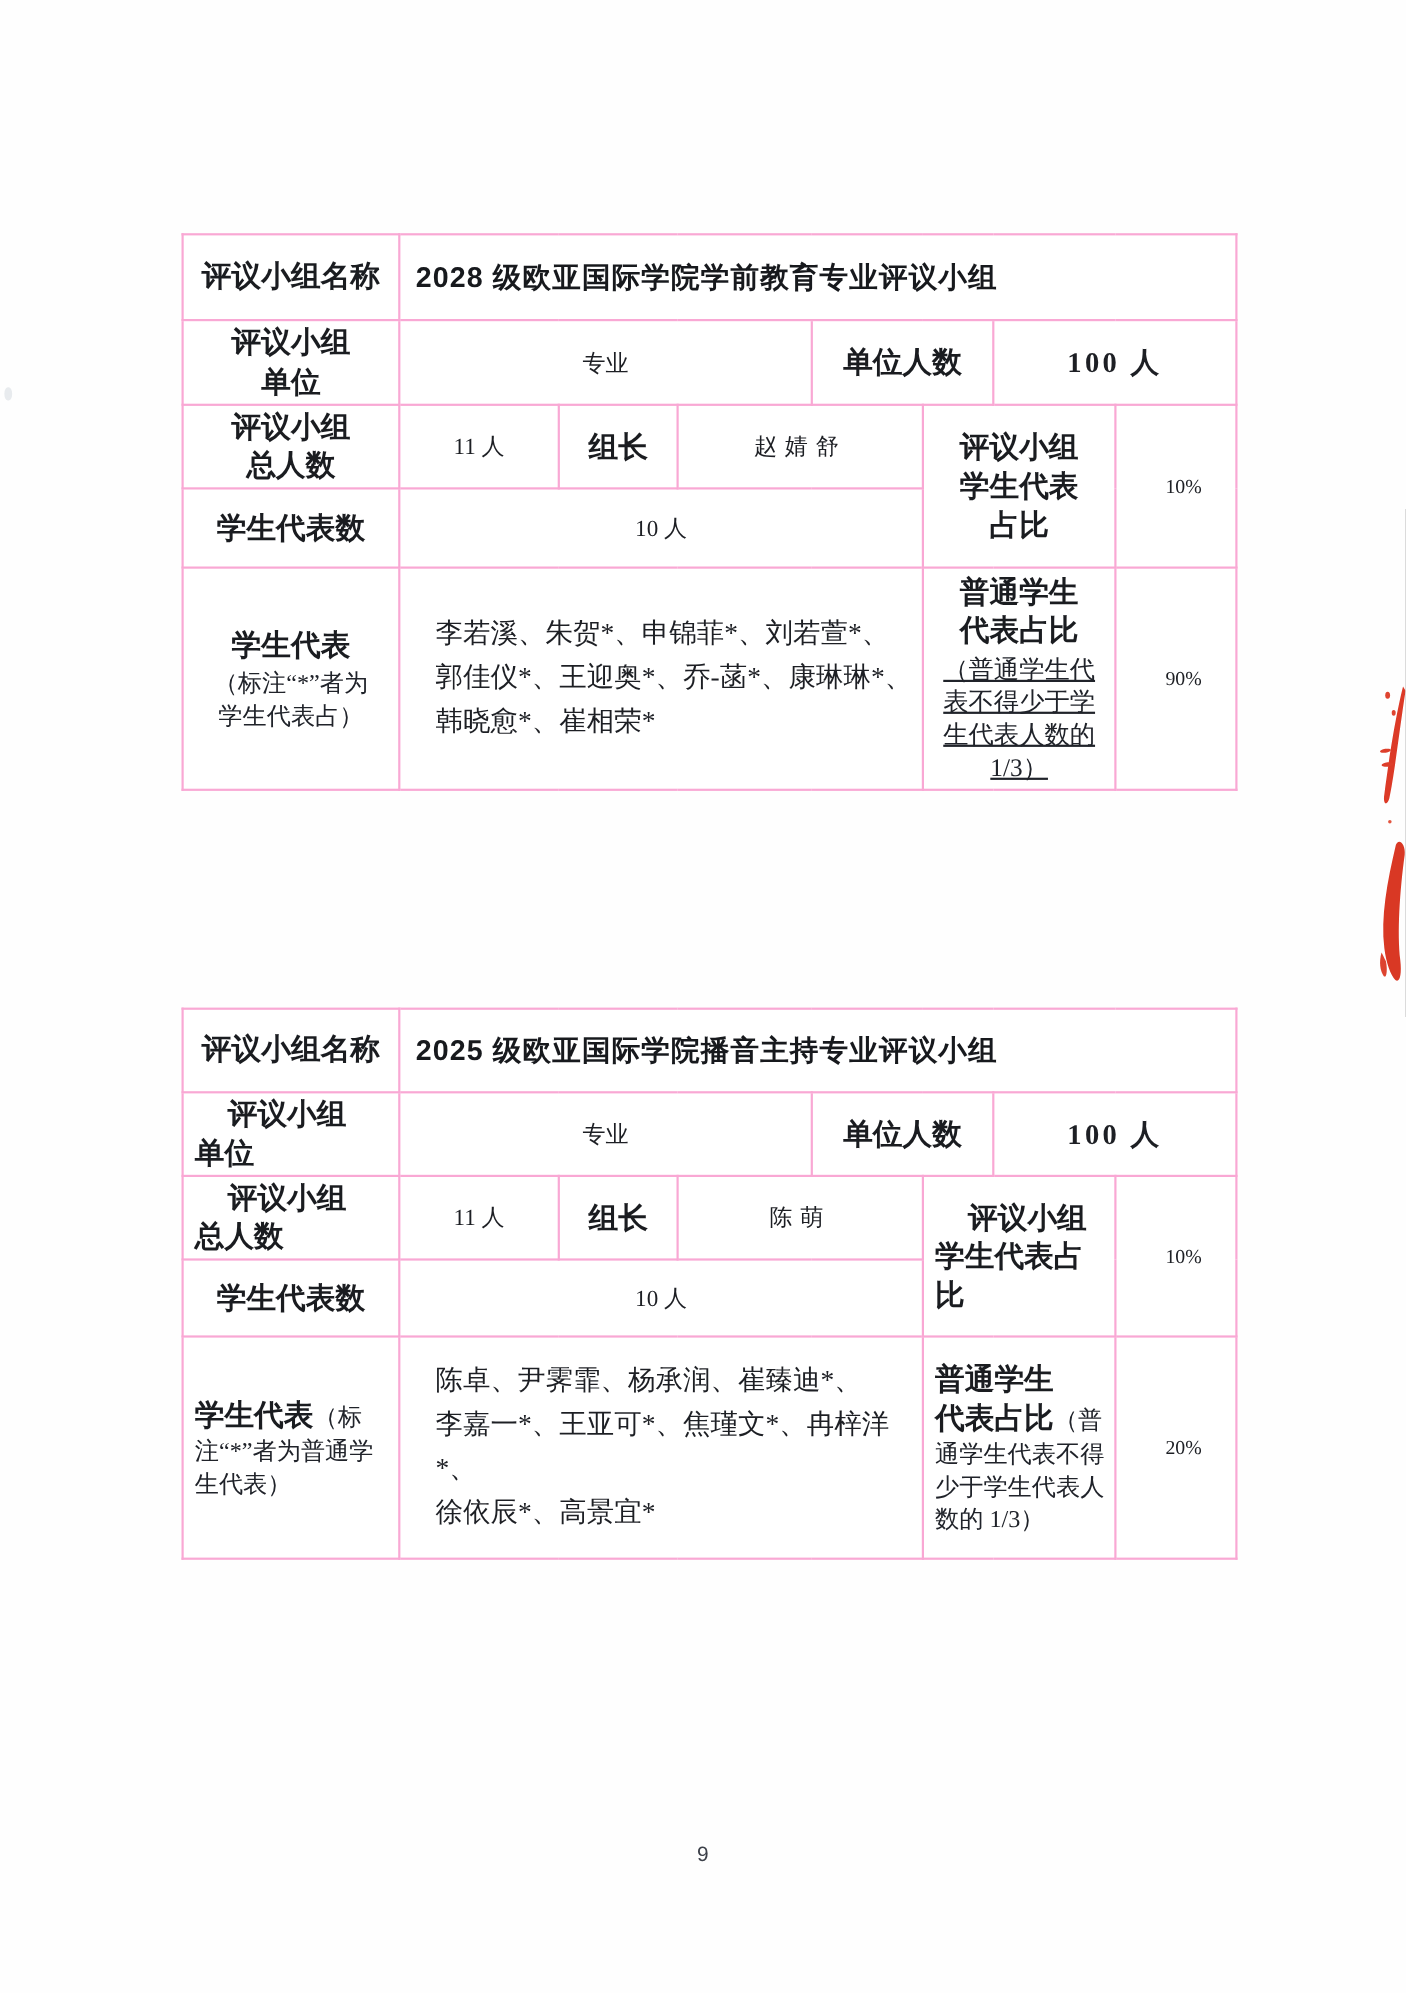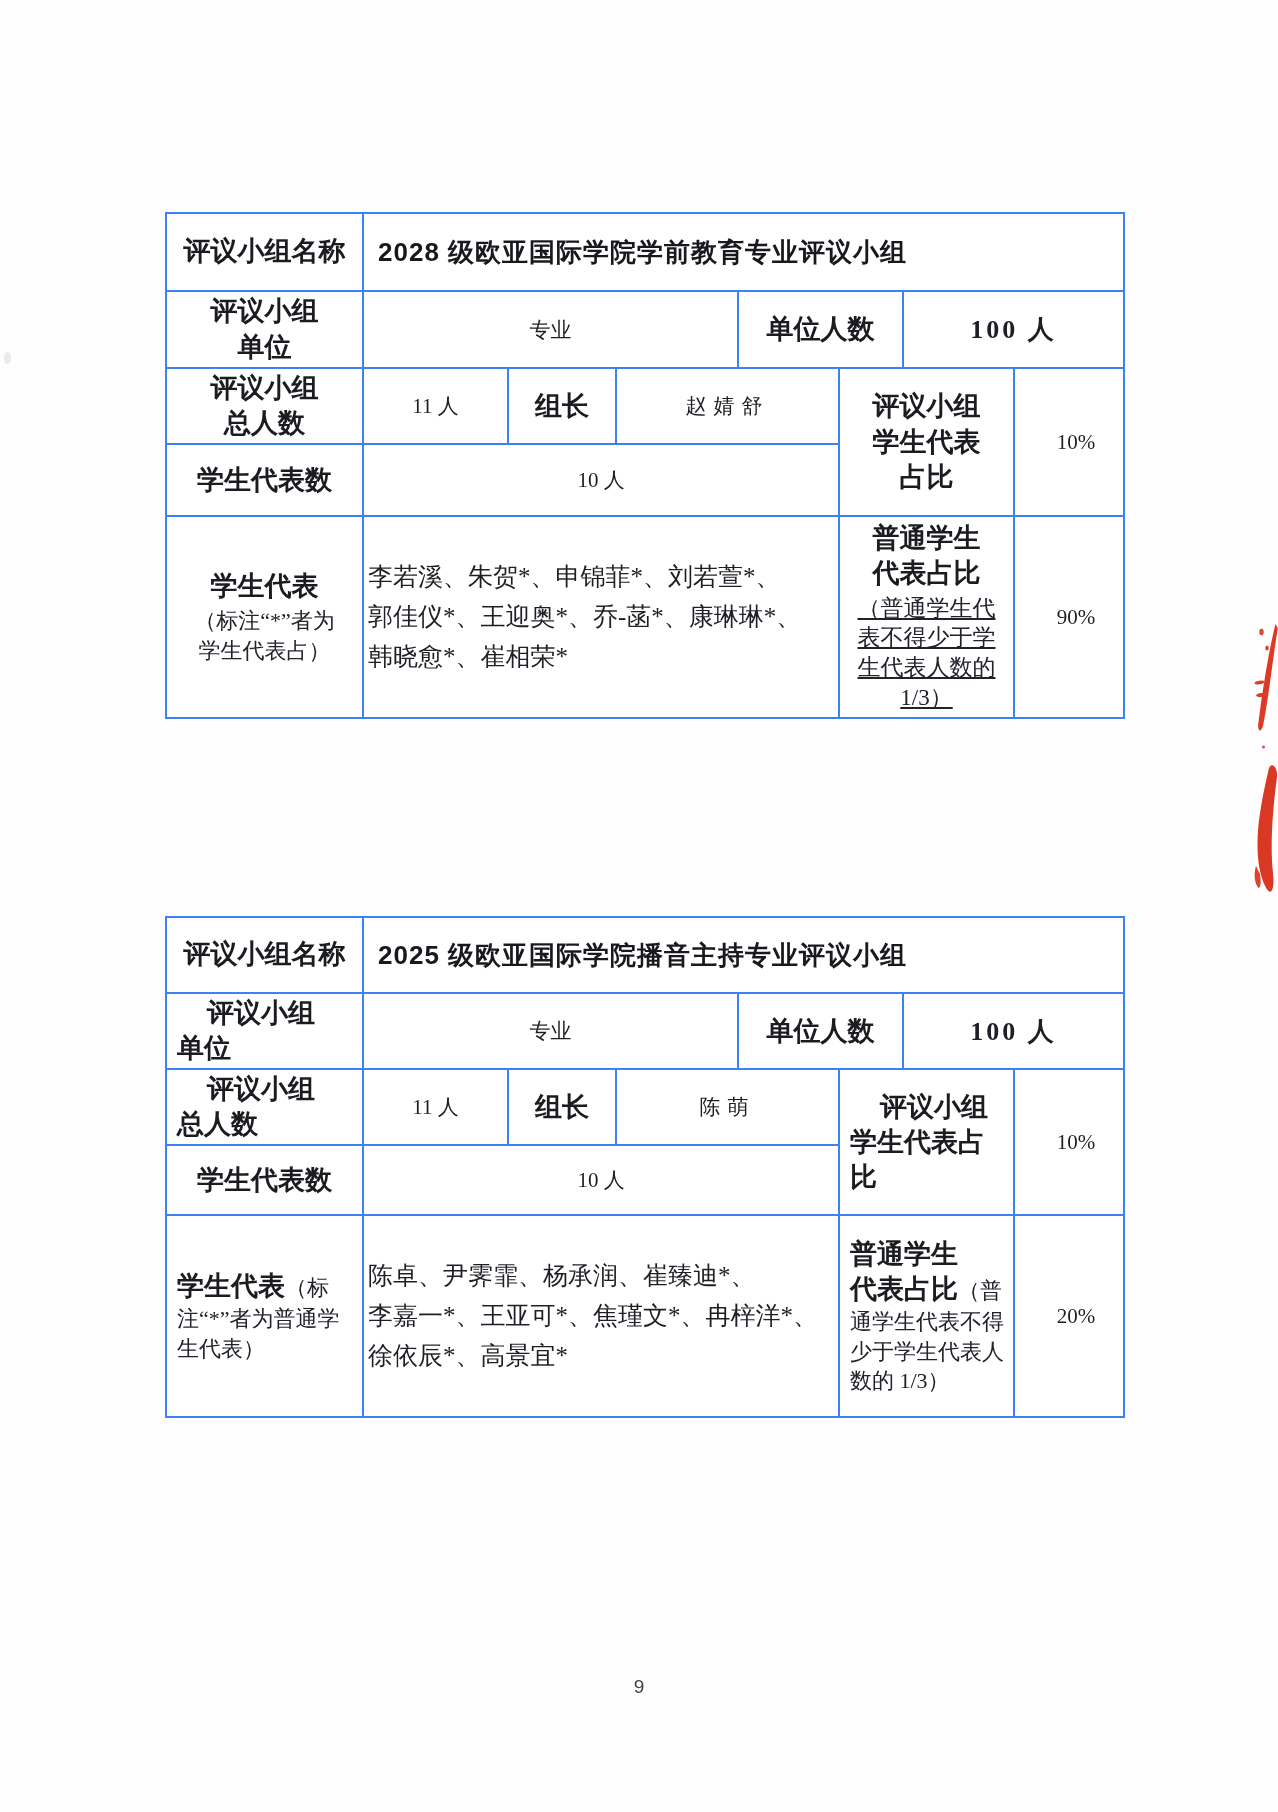--- a/index.html
+++ b/index.html
@@ -14,45 +14,45 @@
   .doc-table{position:absolute;left:165px;width:958px;}
   .doc-table.t1{top:212px;}
   .doc-table.t2{top:916px;}
   table{
     border-collapse:collapse;
     table-layout:fixed;
     width:958px;
     background:#fff;
   }
   td{
-    border:2px solid #3b82f6;
+    border:2px solid #f9a8d4;
     vertical-align:middle;
     padding:2px 6px;
     overflow:hidden;
   }
   .pre{white-space:pre-line;}
   .c{text-align:center;}
   .lbl{
     font-family:"Liberation Sans","DejaVu Sans",sans-serif;
     font-weight:700;font-size:27px;line-height:1.3;color:#1a1c20;
   }
   .val{
     font-family:"Liberation Serif","DejaVu Serif",serif;
     font-size:21px;color:#1d1f24;
   }
   .title-val{
     font-family:"Liberation Sans","DejaVu Sans",sans-serif;
     font-weight:700;font-size:26px;
     text-align:left;padding-left:14px;letter-spacing:1px;
   }
   .big{font-size:26px;font-weight:600;letter-spacing:3px;}
-  .pct{font-size:21px;padding-left:20px;}
+  .pct{font-size:18px;padding-left:20px;}
   .sp{letter-spacing:7px;}
   .names{
-    text-align:left;padding-left:4px;padding-right:8px;
+    text-align:left;padding-left:32px;padding-right:8px;
     line-height:40px;font-size:25px;
   }
   .note{
     font-family:"Liberation Serif","DejaVu Serif",serif;
     font-weight:400;font-size:22px;line-height:1.35;color:#20232a;
   }
   .stack .lbl-part{display:block;}
   .stack .note{display:block;margin-top:2px;}
   .ord1 .note{font-size:23px;line-height:1.3;text-decoration:underline;}
   

